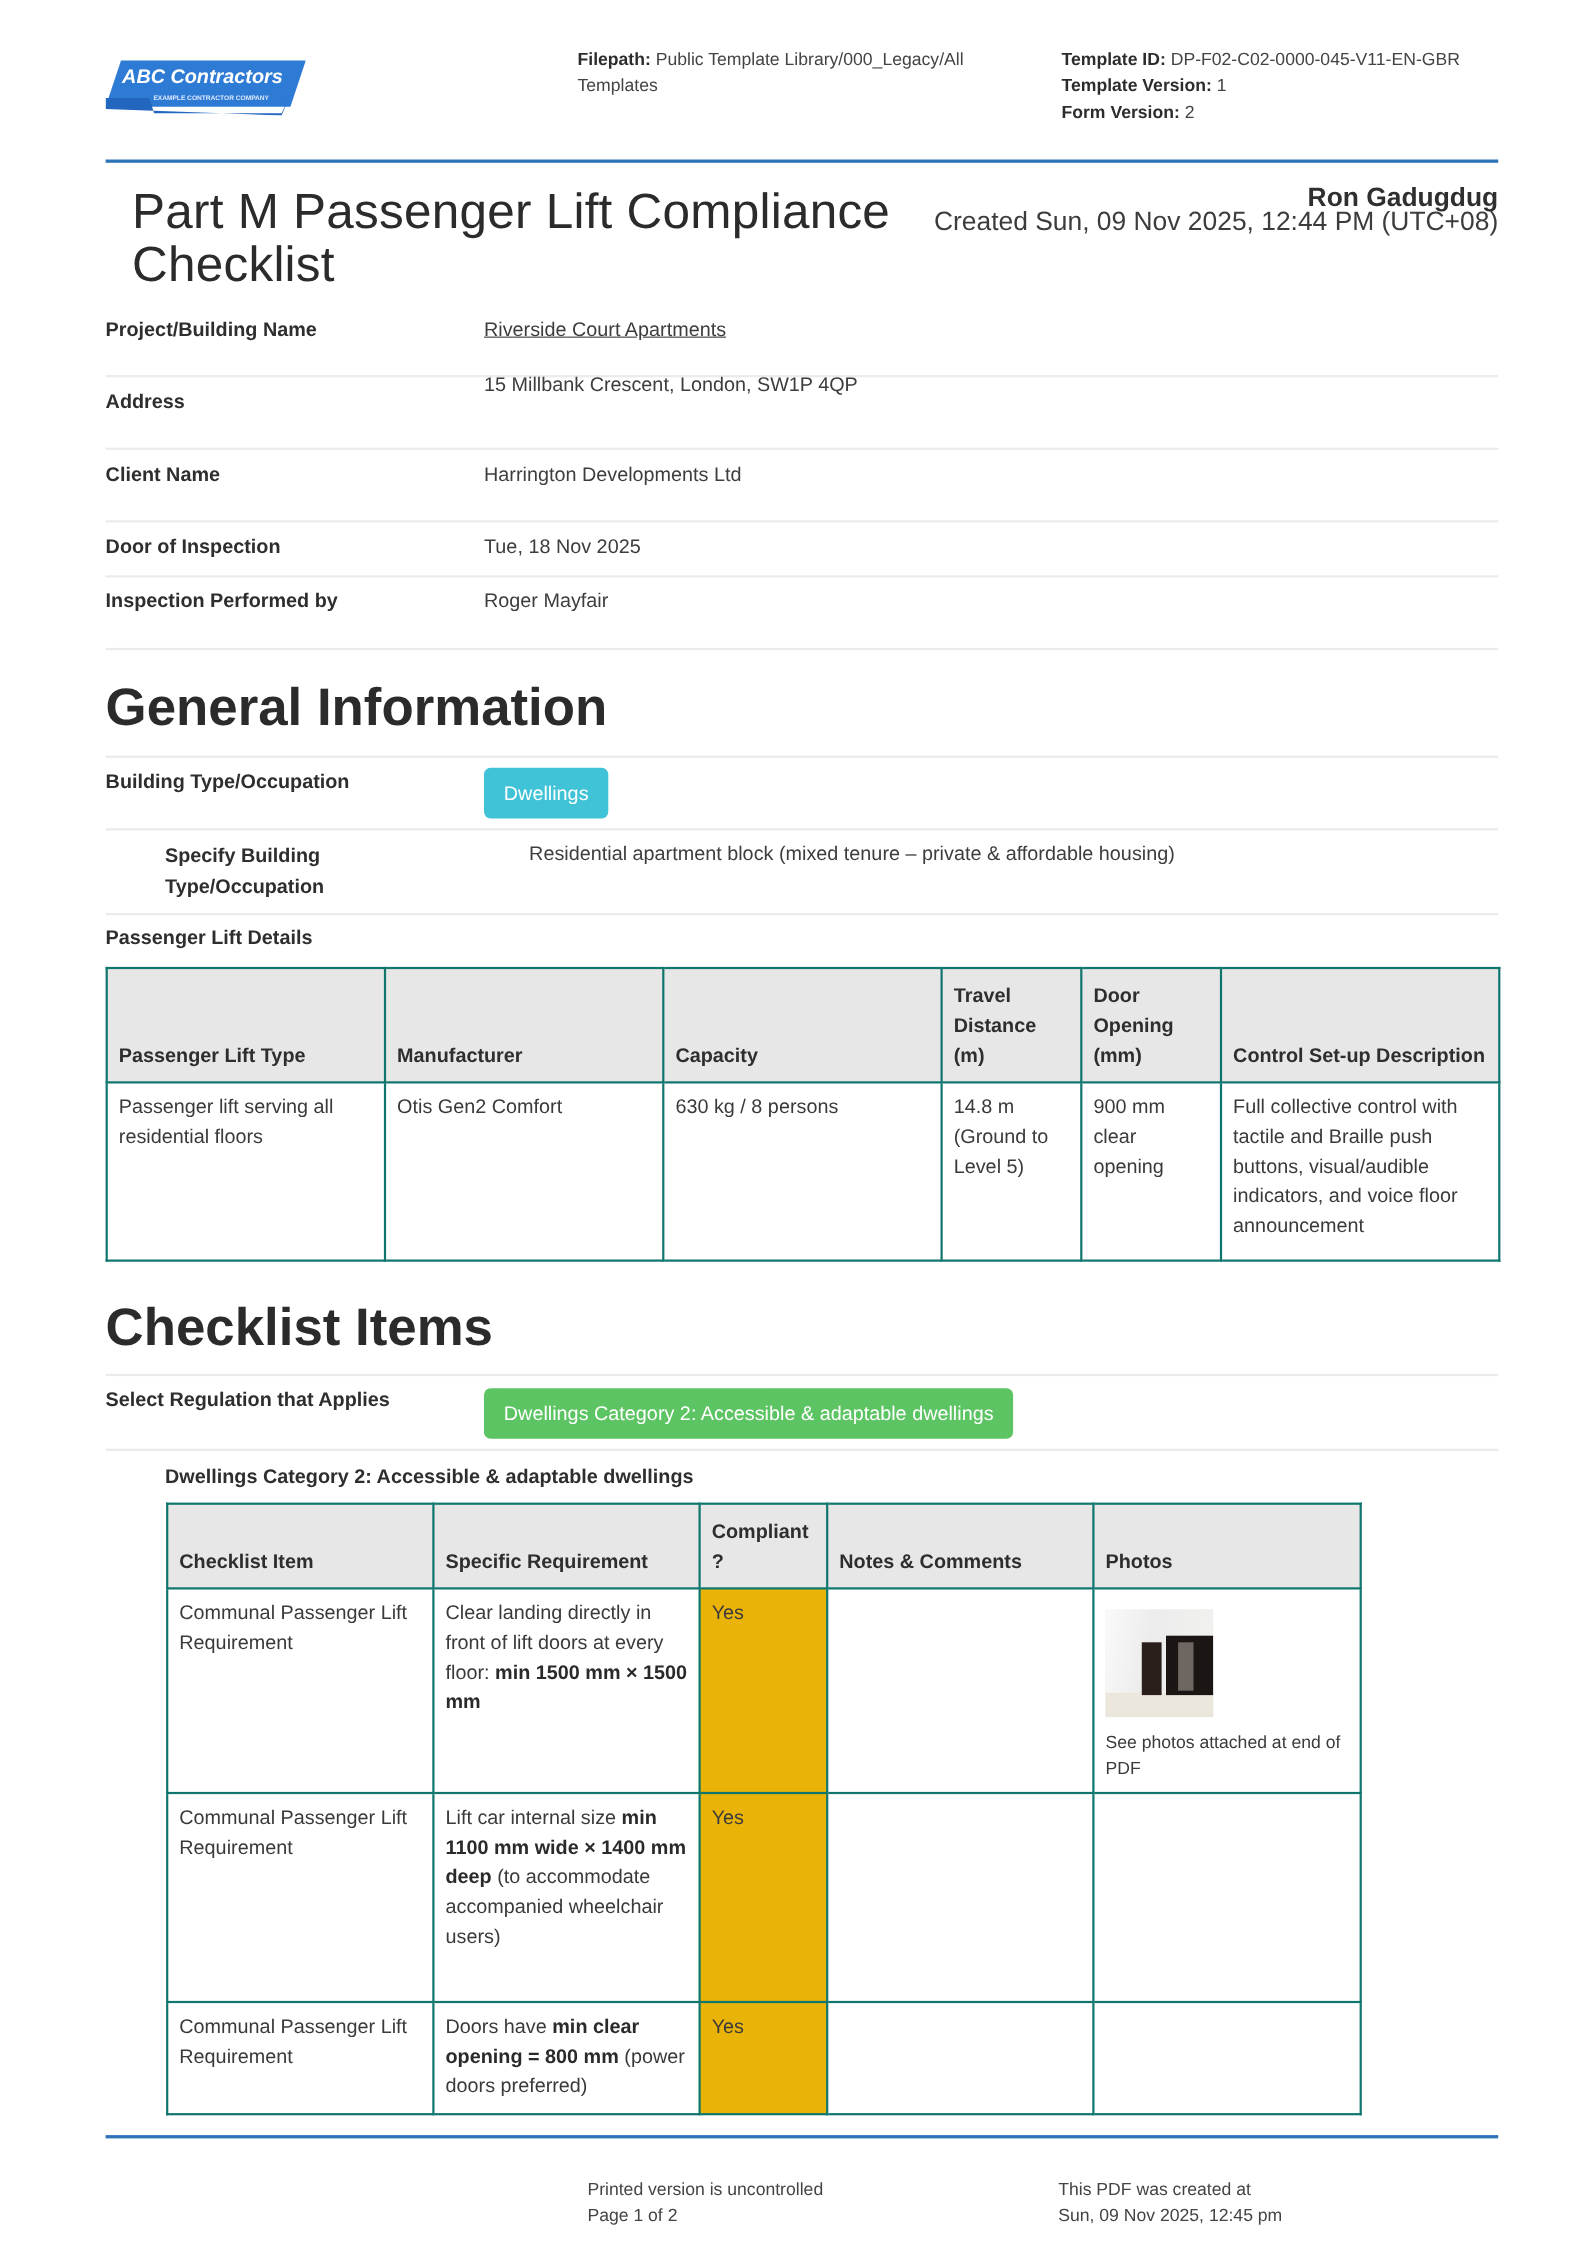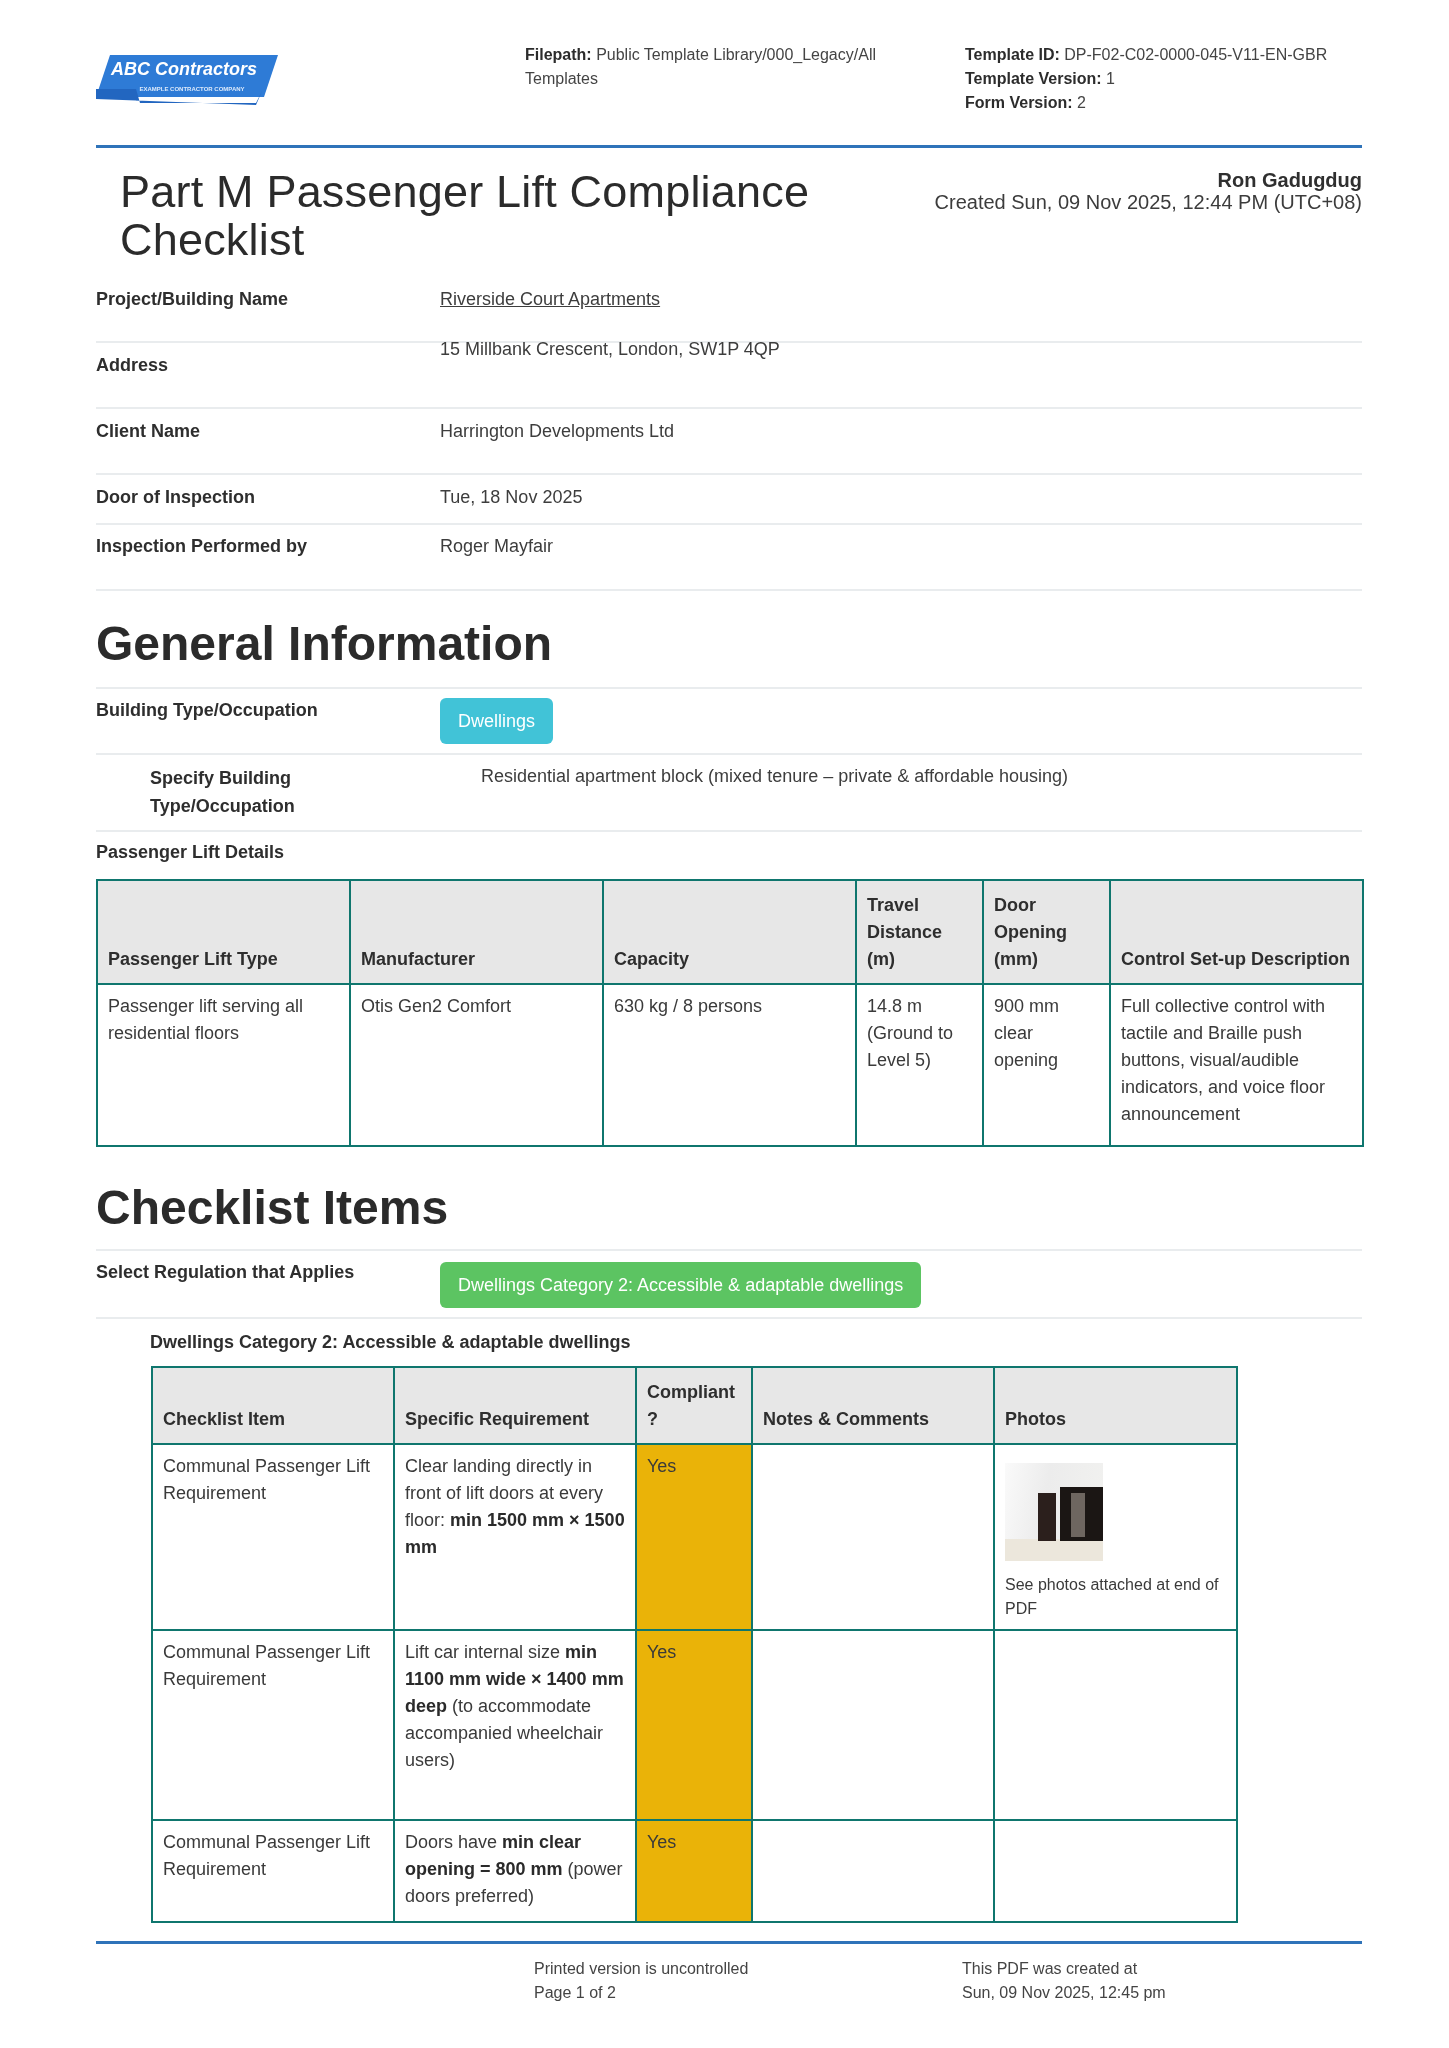--- a/index.html
+++ b/index.html
@@ -9,21 +9,21 @@
 
   
   .logo { left: 96px; top: 53px; width: 182px; height: 52px; }
   .meta { font-size: 16px; line-height: 24px; color: #444; }
   .meta b { color: #2c2c2c; font-weight: bold; }
   .filepath { left: 525px; top: 43px; width: 400px; }
   .tmeta { left: 965px; top: 43px; width: 440px; }
   .rule-blue { left: 96px; width: 1266px; height: 3px; background: #2f73b9; }
 
   .title { left: 96px; top: 168px; width: 780px; font-size: 45px; line-height: 48px; font-weight: 500; color: #2b2b2b; letter-spacing: 0.2px; margin-left: 24px; }
-  .author { right: 87px; top: 169px; text-align: right; font-size: 20px; line-height: 22px; color: #3c3c3c; }
+  .author { right: 87px; top: 169px; text-align: right; font-size: 24px; line-height: 22px; color: #3c3c3c; }
   .author .name { font-weight: bold; color: #2f2f2f; }
 
   
   .row-label { left: 96px; font-size: 18px; font-weight: bold; color: #2e2e2e; }
   .row-value { left: 440px; font-size: 18px; color: #3d3d3d; }
   .hr { left: 96px; width: 1266px; height: 2px; background: #e9ecee; }
 
   .h2 { left: 96px; font-size: 48px; font-weight: bold; color: #2b2b2b; }
 
   .badge { border-radius: 6px; color: #fff; font-size: 18px; line-height: 46px; padding: 0 18px; }
@@ -39,21 +39,21 @@
   td b { color: #2a2a2a; }
 
   .photo { width: 98px; height: 98px; margin-top: 10px; position: relative; overflow: hidden; background: linear-gradient(180deg,#f4f4f2 0%,#eeeeea 55%,#e6e2d8 100%); }
   .photo .wall { position: absolute; left: 0; top: 0; width: 98px; height: 98px; background: linear-gradient(100deg,#fafafa 0%,#ececec 40%,#f2f2f0 100%); }
   .photo .d1 { position: absolute; left: 33px; top: 30px; width: 18px; height: 48px; background: #2b1f1c; }
   .photo .d2 { position: absolute; left: 55px; top: 24px; width: 43px; height: 54px; background: #1b1614; }
   .photo .d3 { position: absolute; left: 66px; top: 30px; width: 14px; height: 44px; background: #6e6660; }
   .photo .floor { position: absolute; left: 0; top: 76px; width: 98px; height: 22px; background: #ece7dc; }
   .photo-note { font-size: 16px; line-height: 24px; margin-top: 12px; color: #3a3a3a; }
 
-  .footer { font-size: 16px; line-height: 24px; color: #444; }
+  .footer { font-size: 16px; line-height: 24px; color: #444; margin-top: 22px; }
 </style>
 </head>
 <body>
 
 <div class="abs logo">
   <svg width="182" height="52" viewBox="0 0 182 52">
     <polygon points="14,2 182,2 168,44 0,44" fill="#2e7bd6"></polygon>
     <polygon points="0,36 40,36 44,50 160,50 166,38 160,52 0,46" fill="#2266c0"></polygon>
     <text x="88" y="22" text-anchor="middle" font-family="Liberation Sans, sans-serif" font-style="italic" font-weight="bold" font-size="18" fill="#ffffff">ABC Contractors</text>
     <text x="96" y="38" text-anchor="middle" font-family="Liberation Sans, sans-serif" font-weight="bold" font-size="6" fill="#dbe9fb">EXAMPLE CONTRACTOR COMPANY</text>

